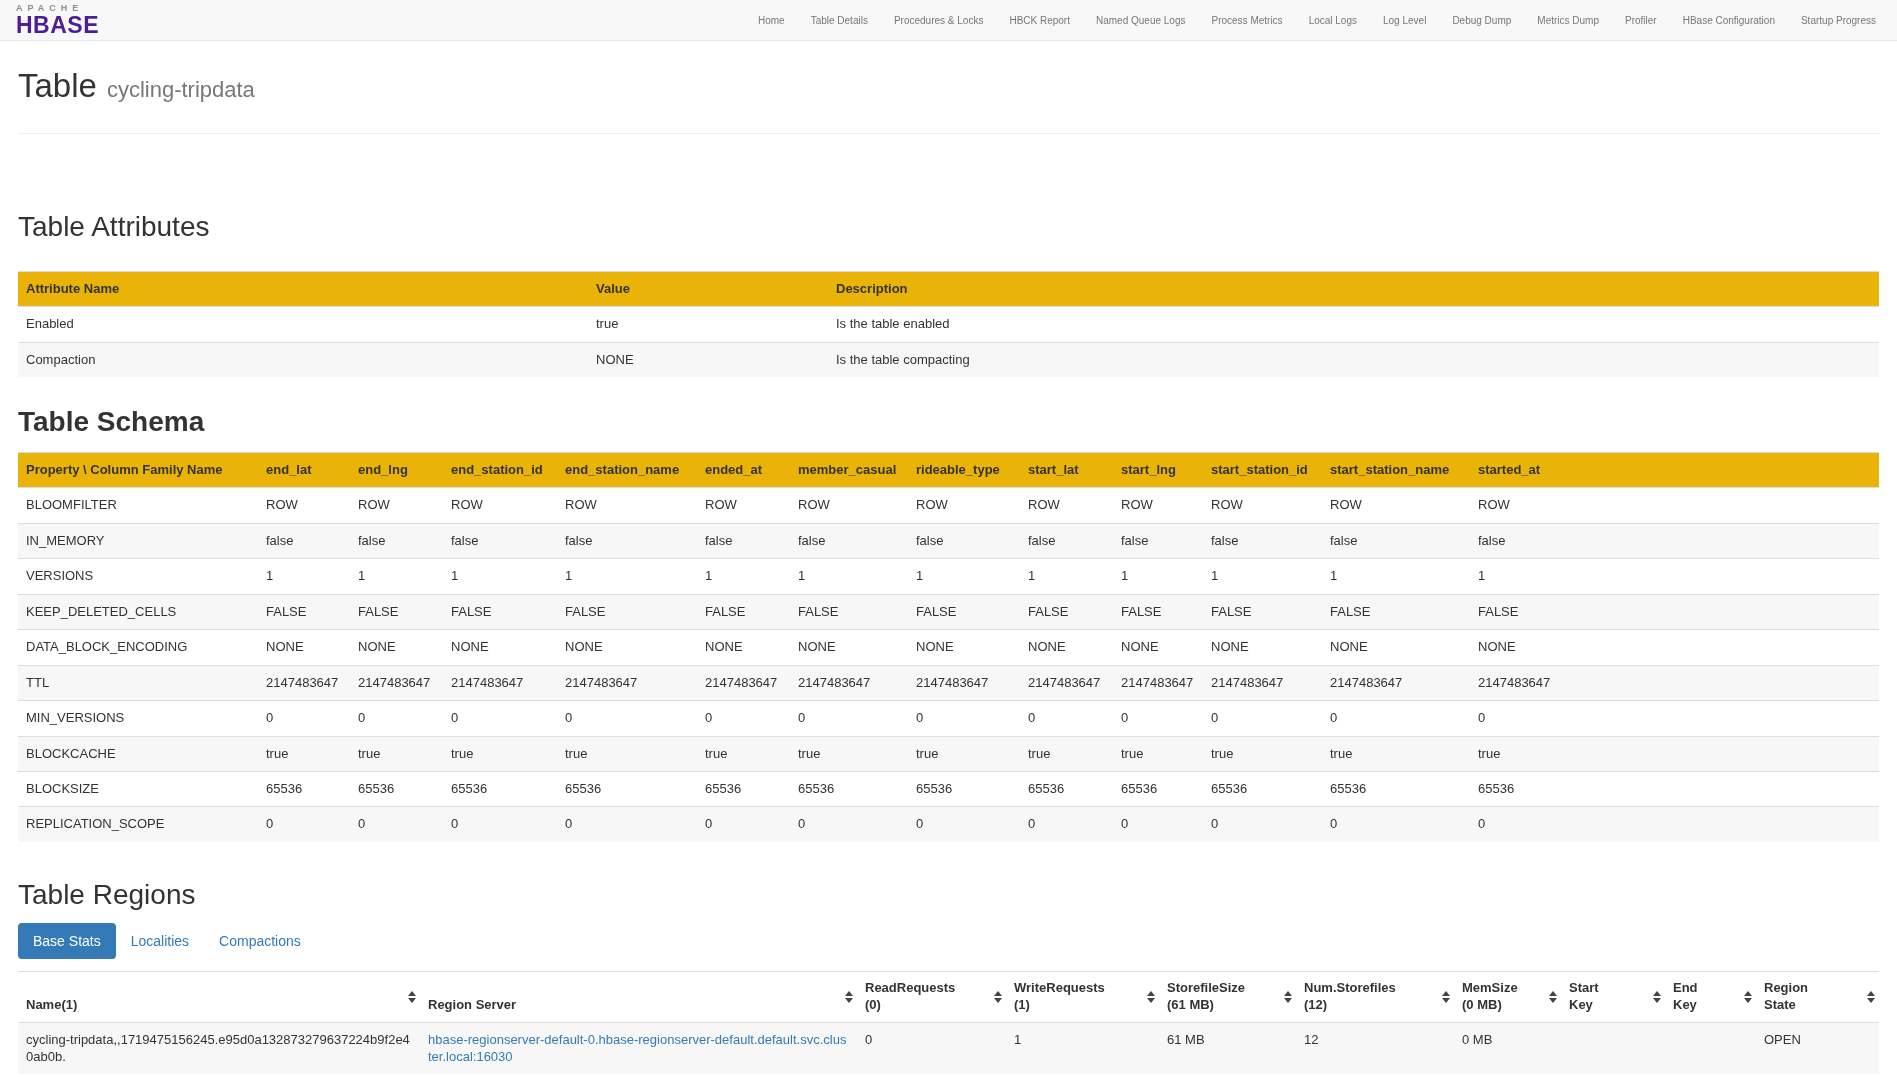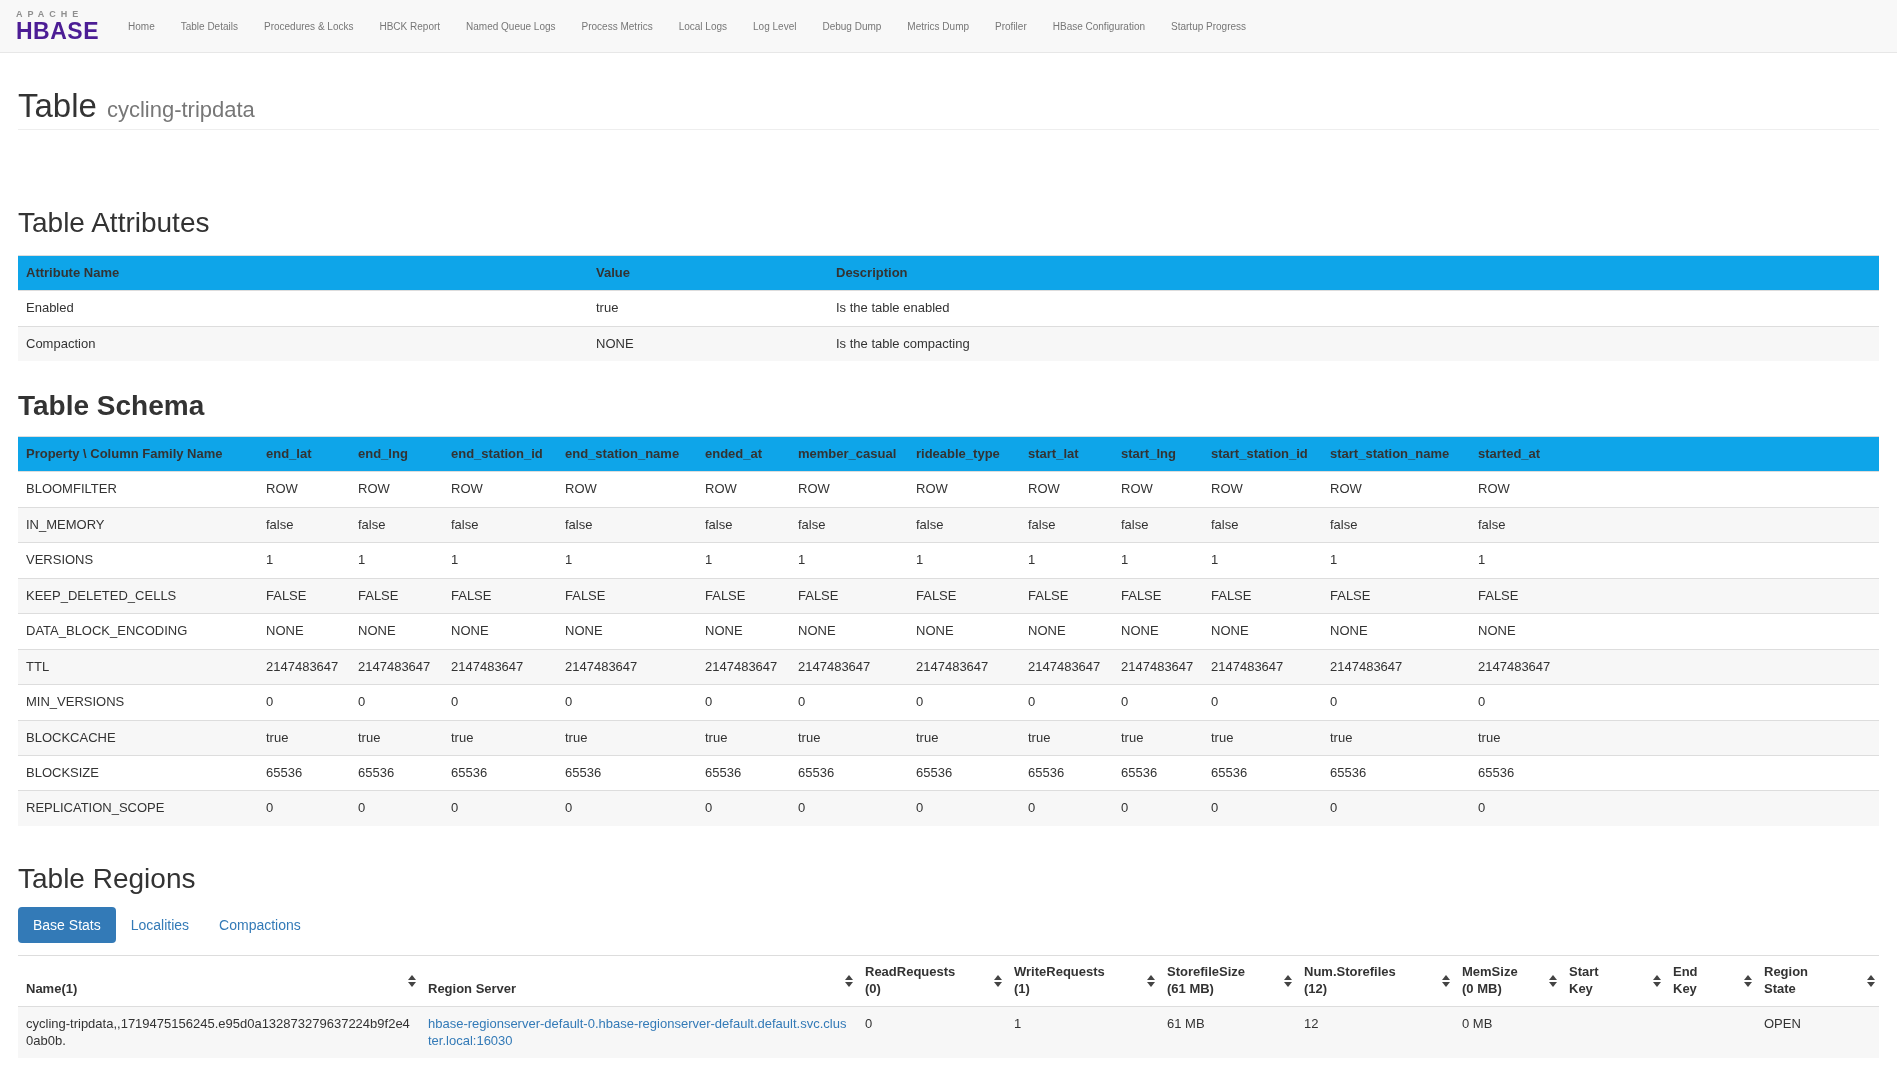--- a/index.html
+++ b/index.html
@@ -5,43 +5,43 @@
   * { box-sizing: border-box; }
   html, body {
     margin: 0; padding: 0; background: #fff; color: #333;
     font-family: "Liberation Sans", sans-serif;
     min-height: 1077px; width: 1897px;
   }
 
   
   .navbar {
     background: #f8f8f8; border-bottom: 1px solid #e7e7e7;
-    display: flex; align-items: center; height: 53px; padding: 0 8px;
+    display: flex; align-items: center; height: 41px; padding: 0 8px; justify-content: space-between;
   }
   .logo { display: flex; flex-direction: column; line-height: 1; margin: 0 16px 0 8px; cursor: pointer; }
   .logo-top { font-size: 9px; letter-spacing: 5px; color: #8f8f8f; font-weight: 700; margin-bottom: 1px; }
   .logo-bottom { font-size: 23px; font-weight: 800; color: #4c1d95; letter-spacing: 0.5px; }
   .nav-link { color: #777; font-size: 10px; padding: 11px 13px; text-decoration: none; white-space: nowrap; }
 
   
   .container { padding: 0 18px; }
-  .page-header { border-bottom: 1px solid #eee; margin: 34px 0 0; padding-bottom: 4px; }
+  .page-header { border-bottom: 1px solid #eee; margin: 26px 0 0; padding-bottom: 28px; }
   h1.page-title { margin: 0; font-size: 33px; font-weight: 400; color: #333; }
   h1 .subtitle { font-size: 22px; color: #777; margin-left: 10px; font-weight: 400; }
 
   h2.section-heading { font-size: 28px; font-weight: 500; color: #333; line-height: 1.1; }
-  #attributes-heading { margin: 78px 0 16px; }
+  #attributes-heading { margin: 78px 0 28px; }
   #schema-heading    { margin: 30px 0 14px; font-weight: bold; }
   #regions-heading   { margin: 38px 0 12px; }
 
   
   table { border-collapse: collapse; width: 100%; table-layout: fixed; font-size: 13px; }
   th, td { text-align: left; padding: 8px; line-height: 1.42; border-top: 1px solid #ddd; vertical-align: top; }
   th { font-weight: 700; vertical-align: bottom; }
-  .hdr-gray thead th { background: #0ea5e9; }
+  .hdr-gray thead th { background: #eab308; }
   .stripe-even tbody tr:nth-child(even) { background: #f7f7f7; }
   .stripe-odd  tbody tr:nth-child(odd)  { background: #f7f7f7; }
 
   
   #regions-table th { position: relative; padding-right: 18px; line-height: 1.3; cursor: pointer; }
   #regions-table td { line-height: 1.35; }
   .hdr-line { display: block; }
   .sort-icon { position: absolute; right: 4px; top: 50%; transform: translateY(-50%);
                display: flex; flex-direction: column; align-items: center; gap: 2px; }
   .sort-icon .tri-up   { width: 0; height: 0; border-left: 4px solid transparent; border-right: 4px solid transparent; border-bottom: 5px solid #444; }

